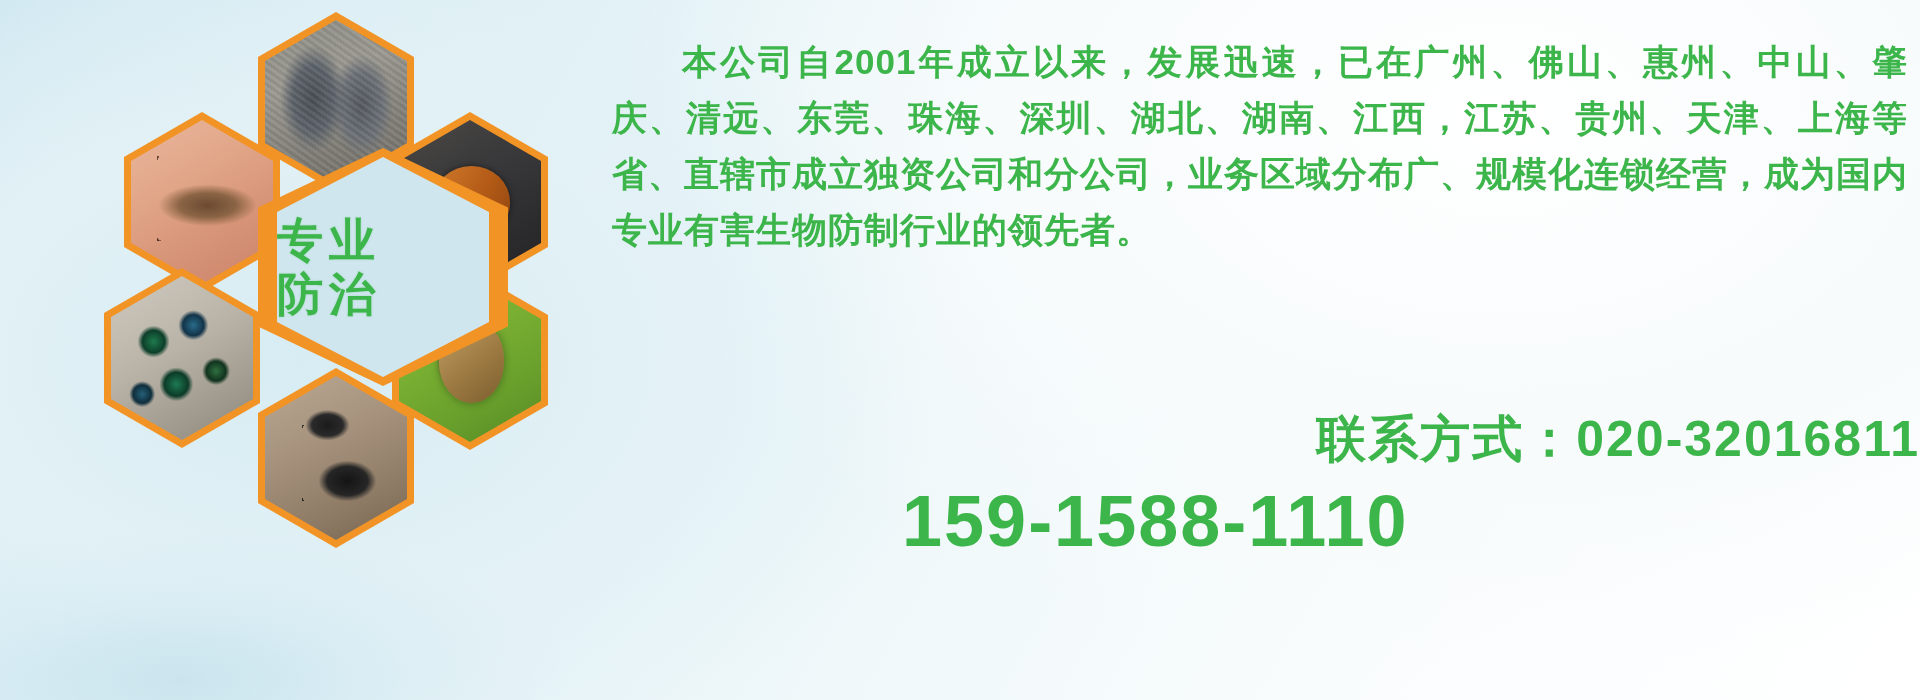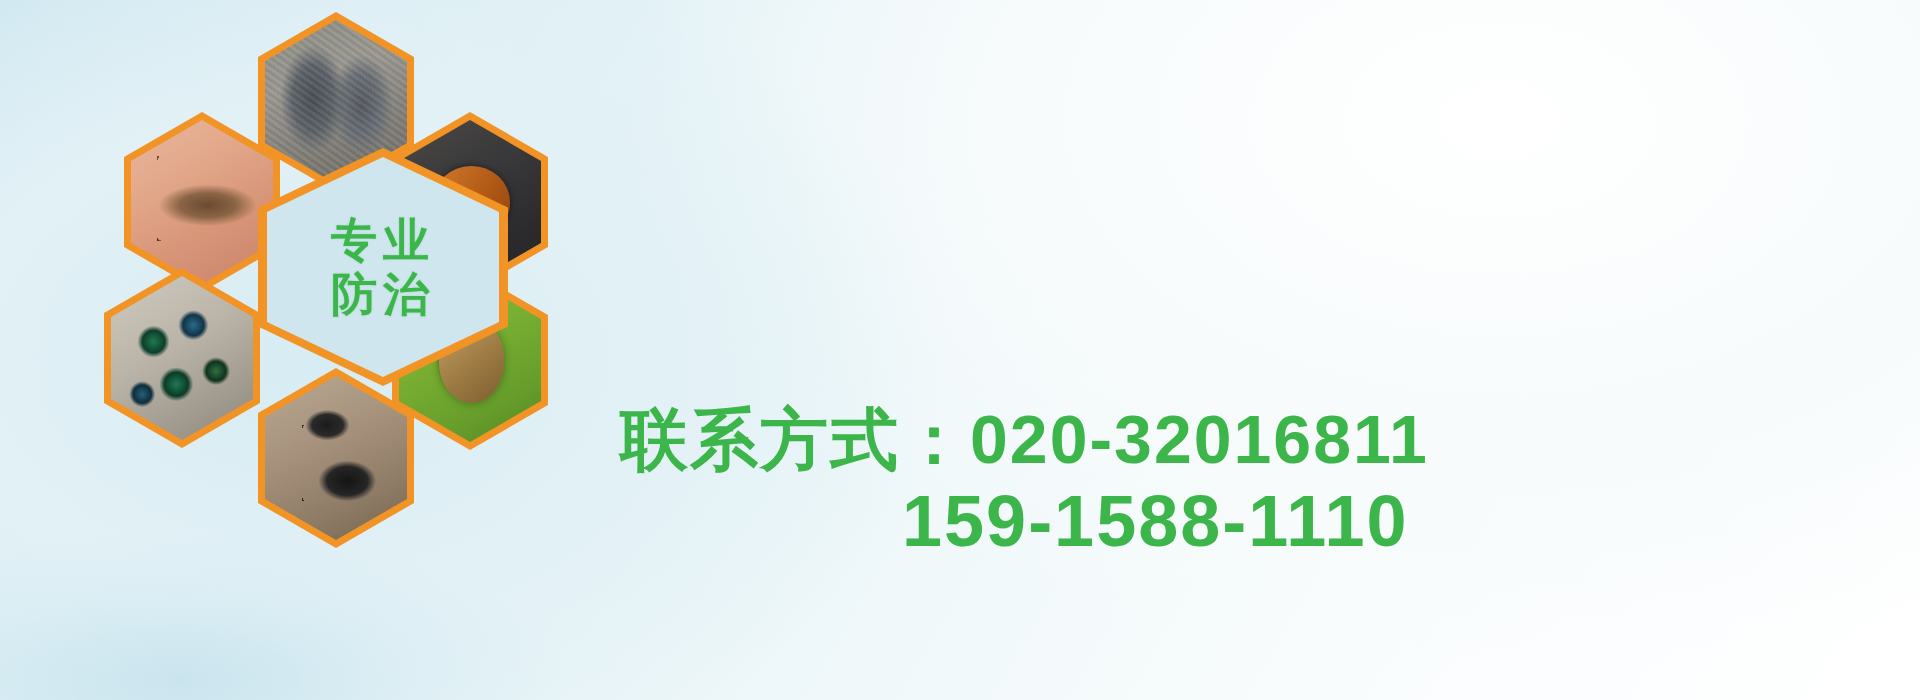--- a/index.html
+++ b/index.html
@@ -43,23 +43,23 @@
   .h-center  {left:170px;top:140px;width:250px;height:238px;}
   .h-lowleft {left:16px; top:260px;}
   .h-lowright{left:304px;top:262px;}
   .h-bottom  {left:170px;top:360px;}
 
   .h-center{
     clip-path:polygon(50% 0%,100% 25%,100% 75%,50% 100%,0% 75%,0% 25%);
     background:#f29325;align-items:center;justify-content:center;
   }
   .h-center .inner{
-    width:232px;height:220px;background:#cfe6ee;
-    clip-path:polygon(50% 0%,100% 25%,100% 75%,50% 100%,0% 75%,0% 25%);
-    display:flex;align-items:center;justify-content:center;
+    width:212px;height:220px;background:#cfe6ee;
+    clip-path:polygon(50% 0%,100% 25%,100% 75%,50% 100%,0% 75%,0% 25%);
+    display:flex;align-items:center;
   }
   .logo-text{
     color:#3cb54a;font-weight:bold;font-size:46px;line-height:1.18;
     text-align:center;letter-spacing:6px;
     font-family:"Liberation Sans","DejaVu Sans",sans-serif;
     text-shadow:0 0 2px rgba(60,181,74,.35);
   }
 
   
   .art-mosquito{
@@ -137,21 +137,21 @@
     font-family:"Liberation Sans","DejaVu Sans",sans-serif;
   }
   .copy p{margin:0;text-align:justify;text-justify:inter-character;}
   .copy p:first-child{text-indent:70px;}
 
   .contact{
     position:absolute;left:620px;top:398px;width:1300px;
     color:#3cb54a;font-weight:bold;
     font-family:"Liberation Sans","DejaVu Sans",sans-serif;
   }
-  .contact .line1{font-size:68px;line-height:82px;letter-spacing:2px;white-space:nowrap;}
+  .contact .line1{font-size:50px;line-height:82px;letter-spacing:2px;white-space:nowrap;text-align:right;}
   .contact .line2{font-size:72px;line-height:82px;letter-spacing:2px;padding-left:282px;white-space:nowrap;}
 </style>
 </head>
 <body>
 
 <div class="banner">
 
   <div class="honeycomb">
 
     <div class="hex h-top">
@@ -194,20 +194,23 @@
       <div class="inner">
         <div class="logo-text">
           <div>专业</div>
           <div>防治</div>
         </div>
       </div>
     </div>
 
   </div>
 
+  <div class="copy">
+    <p>本公司自2001年成立以来，发展迅速，已在广州、佛山、惠州、中山、肇庆、清远、东莞、珠海、深圳、湖北、湖南、江西，江苏、贵州、天津、上海等省、直辖市成立独资公司和分公司，业务区域分布广、规模化连锁经营，成为国内专业有害生物防制行业的领先者。</p>
+  </div>
 
   <div class="contact">
     <div class="line1">
       <span>联系方式：</span><span>020-32016811</span>
     </div>
     <div class="line2">
       <span>159-1588-1110</span>
     </div>
   </div>
 

